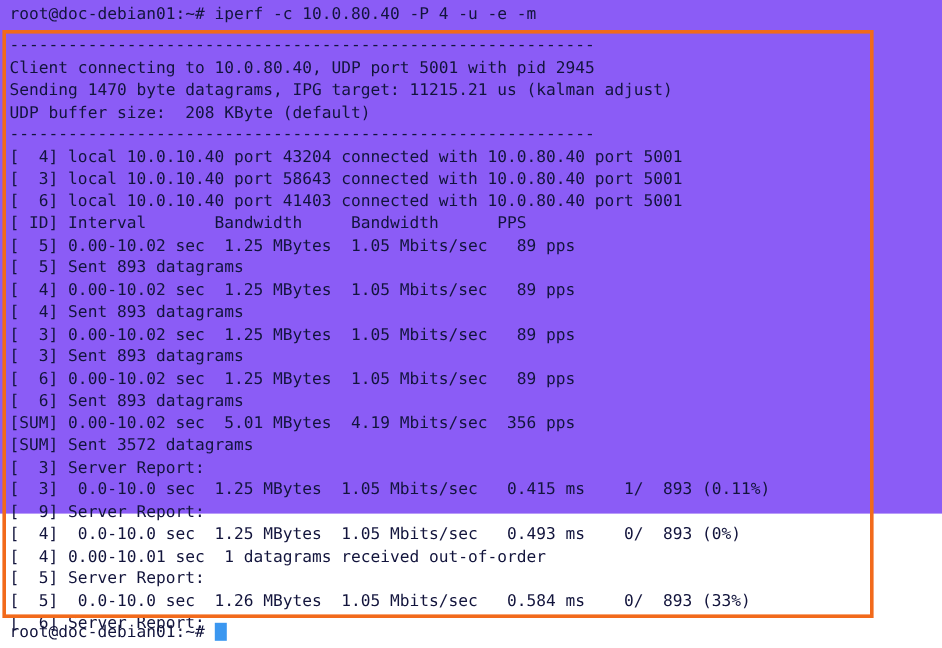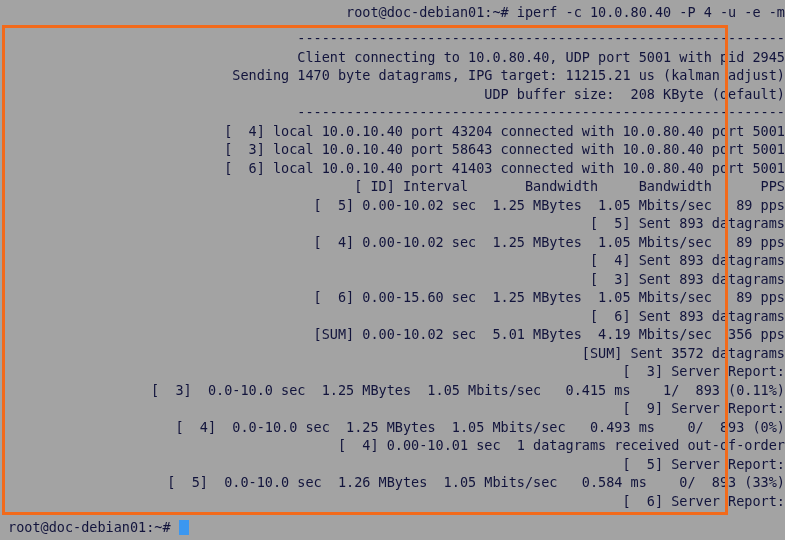--- a/index.html
+++ b/index.html
@@ -9,28 +9,27 @@
   }
   body {
     width: 785px;
     height: 540px;
     overflow: hidden;
     font-family: "DejaVu Sans Mono", "Liberation Mono", monospace;
   }
   #terminal {
     position: relative;
     width: 785px;
-    height: 540px;
-    background: #a3a3a3;
+    height: 428px;
+    background: #8b5cf6;
     color: #12143c;
     font-family: "DejaVu Sans Mono", "Liberation Mono", monospace;
     font-size: 13.5px;
     line-height: 18.5px;
     letter-spacing: 0px;
-    text-align: right;
   }
   .term-line {
     white-space: pre;
     height: 18.5px;
     padding-left: 8px;
     font-family: "DejaVu Sans Mono", "Liberation Mono", monospace;
     color: #12143c;
   }
   #prompt-line-top {
     padding-top: 3px;
@@ -86,22 +85,23 @@
       <div class="term-line">UDP buffer size:  208 KByte (default)</div>
       <div class="term-line">------------------------------------------------------------</div>
       <div class="term-line">[  4] local 10.0.10.40 port 43204 connected with 10.0.80.40 port 5001</div>
       <div class="term-line">[  3] local 10.0.10.40 port 58643 connected with 10.0.80.40 port 5001</div>
       <div class="term-line">[  6] local 10.0.10.40 port 41403 connected with 10.0.80.40 port 5001</div>
       <div class="term-line">[ ID] Interval       Bandwidth     Bandwidth      PPS</div>
       <div class="term-line">[  5] 0.00-10.02 sec  1.25 MBytes  1.05 Mbits/sec   89 pps</div>
       <div class="term-line">[  5] Sent 893 datagrams</div>
       <div class="term-line">[  4] 0.00-10.02 sec  1.25 MBytes  1.05 Mbits/sec   89 pps</div>
       <div class="term-line">[  4] Sent 893 datagrams</div>
+      <div class="term-line">[  3] 0.00-10.02 sec  1.25 MBytes  1.05 Mbits/sec   89 pps</div>
       <div class="term-line">[  3] Sent 893 datagrams</div>
-      <div class="term-line">[  6] 0.00-15.60 sec  1.25 MBytes  1.05 Mbits/sec   89 pps</div>
+      <div class="term-line">[  6] 0.00-10.02 sec  1.25 MBytes  1.05 Mbits/sec   89 pps</div>
       <div class="term-line">[  6] Sent 893 datagrams</div>
       <div class="term-line">[SUM] 0.00-10.02 sec  5.01 MBytes  4.19 Mbits/sec  356 pps</div>
       <div class="term-line">[SUM] Sent 3572 datagrams</div>
       <div class="term-line">[  3] Server Report:</div>
       <div class="term-line">[  3]  0.0-10.0 sec  1.25 MBytes  1.05 Mbits/sec   0.415 ms    1/  893 (0.11%)</div>
       <div class="term-line">[  9] Server Report:</div>
       <div class="term-line">[  4]  0.0-10.0 sec  1.25 MBytes  1.05 Mbits/sec   0.493 ms    0/  893 (0%)</div>
       <div class="term-line">[  4] 0.00-10.01 sec  1 datagrams received out-of-order</div>
       <div class="term-line">[  5] Server Report:</div>
       <div class="term-line">[  5]  0.0-10.0 sec  1.26 MBytes  1.05 Mbits/sec   0.584 ms    0/  893 (33%)</div>

